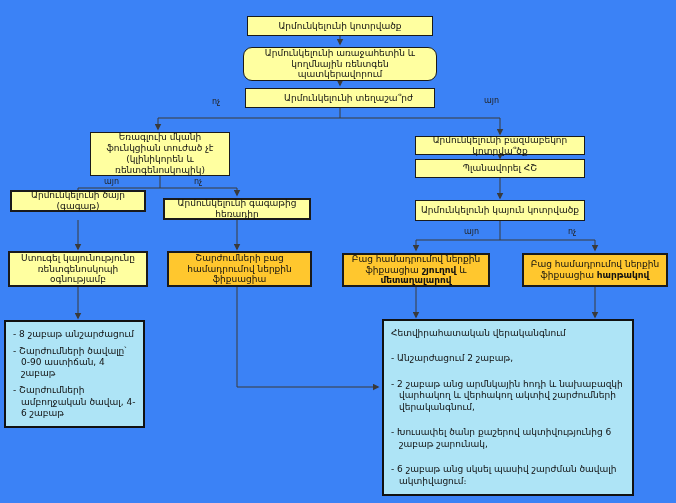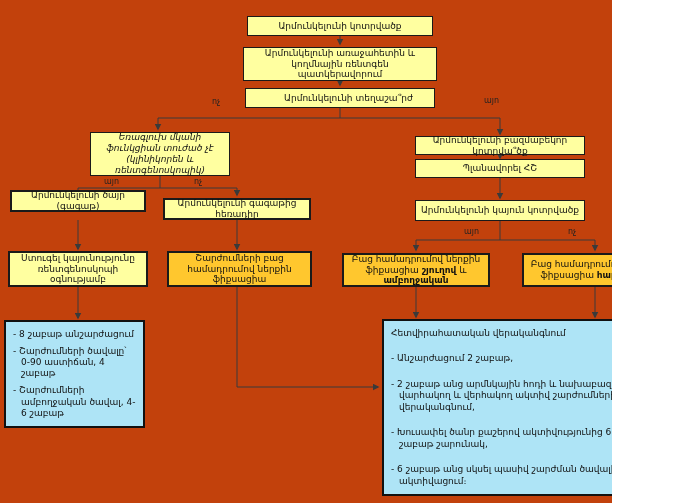--- a/index.html
+++ b/index.html
@@ -1,17 +1,17 @@
 <!DOCTYPE html>
 <html><head>
 <meta charset="utf-8">
 <style>
   html,body { margin:0; padding:0; background:#ffffff; }
   body { font-family:"DejaVu Sans","Liberation Sans",sans-serif; }
-  #canvas { position:relative; width:612px; height:503px; background:#c2410c; overflow:hidden; }
+  #canvas { position:relative; width:676px; height:503px; background:#3b82f6; overflow:hidden; }
   svg.wires { position:absolute; left:0; top:0; z-index:1; }
   .node {
     position:absolute; box-sizing:border-box; z-index:2;
     display:flex; align-items:center; justify-content:center;
     text-align:center; font-size:9px; line-height:1.2; padding:1px 4px;
     background:#ffffa0; border:1px solid #1a1a1a; color:#111;
   }
   .bb { border-width:2px; }
   .gold { background:#ffc72e; }
   .elabel { position:absolute; z-index:3; font-size:8px; color:#222;padding-left:16px; }
@@ -66,28 +66,28 @@
       <line x1="416" y1="240" x2="416" y2="250" marker-end="url(#arr)"></line>
       <line x1="595" y1="240" x2="595" y2="250" marker-end="url(#arr)"></line>
 
       <line x1="416" y1="287" x2="416" y2="317" marker-end="url(#arr)"></line>
       <line x1="595" y1="287" x2="595" y2="317" marker-end="url(#arr)"></line>
     </g>
   </svg>
 
   <div class="node" style="left:247px; top:16px; width:186px; height:20px;">Արմունկելունի կոտրվածք</div>
 
-  <div class="node" style="left:243px; top:47px; width:194px; height:34px;">Արմունկելունի առաջահետին և կողմնային ռենտգեն պատկերավորում</div>
+  <div class="node" style="left:243px; top:47px; width:194px; height:34px;border-radius:9px;">Արմունկելունի առաջահետին և կողմնային ռենտգեն պատկերավորում</div>
 
   <div class="node" style="left:245px; top:88px; width:190px; height:20px;padding-left:21px;">Արմունկելունի տեղաշա՞րժ</div>
 
   <span class="elabel" style="left:196px; top:97px;">ոչ</span>
   <span class="elabel" style="left:468px; top:96px;">այո</span>
 
-  <div class="node" style="left:90px; top:132px; width:140px; height:44px;font-style:italic;">Եռագլուխ մկանի ֆունկցիան տուժած չէ (կլինիկորեն և ռենտգենոսկոպիկ)</div>
+  <div class="node" style="left:90px; top:132px; width:140px; height:44px;">Եռագլուխ մկանի ֆունկցիան տուժած չէ (կլինիկորեն և ռենտգենոսկոպիկ)</div>
 
   <span class="elabel" style="left:88px; top:177px;">այո</span>
   <span class="elabel" style="left:178px; top:177px;">ոչ</span>
 
   <div class="node bb" style="left:10px; top:190px; width:136px; height:22px;">Արմունկելունի ծայր (գագաթ)</div>
 
   <div class="node bb" style="left:163px; top:198px; width:148px; height:22px;">Արմունկելունի գագաթից հեռադիր</div>
 
   <div class="node bb" style="left:8px; top:251px; width:140px; height:36px;">Ստուգել կայունությունը ռենտգենոսկոպի օգնությամբ</div>
 
@@ -96,21 +96,21 @@
   <div class="node" style="left:415px; top:136px; width:170px; height:19px;">Արմունկելունի բազմաբեկոր կոտրվա՞ծք</div>
 
   <div class="node" style="left:415px; top:159px; width:170px; height:19px;">Պլանավորել ՀՇ</div>
 
   <div class="node" style="left:415px; top:200px; width:170px; height:21px;">Արմունկելունի կայուն կոտրվածք</div>
 
   <span class="elabel" style="left:448px; top:227px;">այո</span>
   <span class="elabel" style="left:552px; top:227px;">ոչ</span>
 
   <div class="node bb gold" style="left:342px; top:253px; width:148px; height:34px;">
-    <span><span>Բաց համադրումով ներքին ֆիքսացիա </span><span class="b">շյուղով</span><span> և </span><span class="b">ամբողջական</span></span>
+    <span><span>Բաց համադրումով ներքին ֆիքսացիա </span><span class="b">շյուղով</span><span> և </span><span class="b">մետաղալարով</span></span>
   </div>
 
   <div class="node bb gold" style="left:522px; top:253px; width:146px; height:34px;">
     <span><span>Բաց համադրումով ներքին ֆիքսացիա </span><span class="b">հարթակով</span></span>
   </div>
 
   <div class="bluebox" style="left:4px; top:320px; width:141px; height:108px;">
 
       <div class="bullet">- 8 շաբաթ անշարժացում</div>
 

